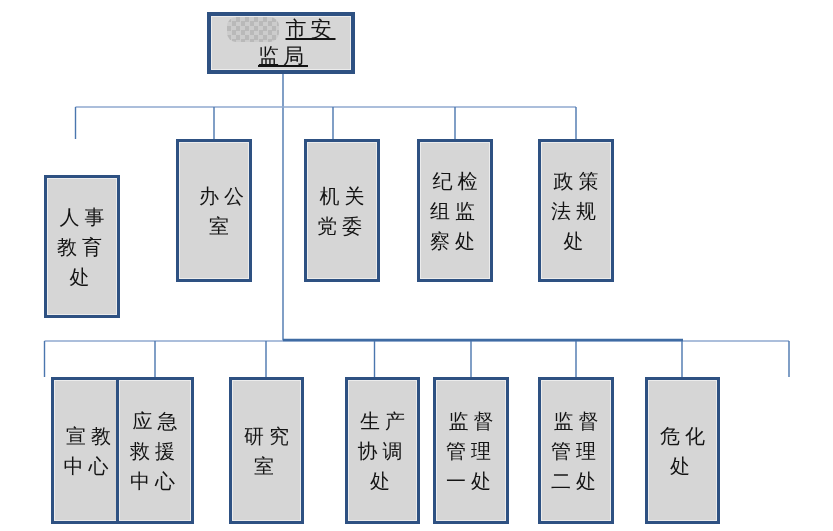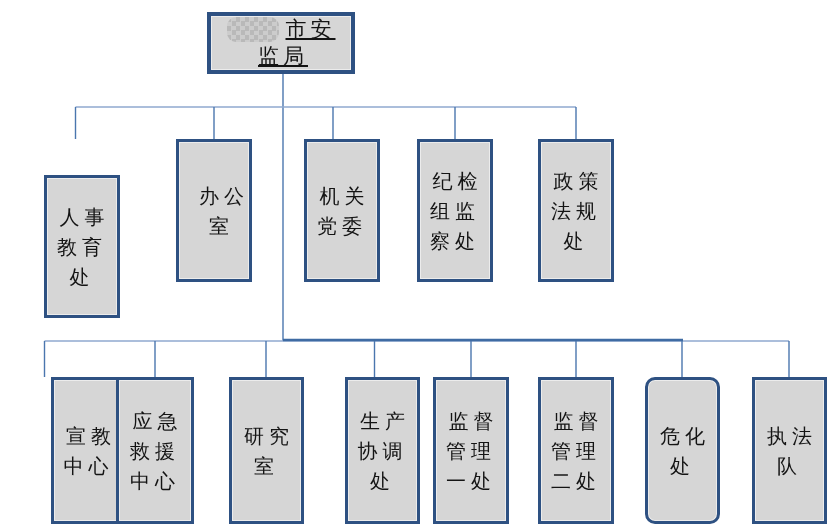--- a/index.html
+++ b/index.html
@@ -78,21 +78,21 @@
   .l2-4 { left: 538px; align-items: center; }
 
   
   .lvl3 { top: 377px; height: 147px; width: 75px; }
   .l3-0 { left: 7px; margin-left: 44px;   }
   .l3-1 { left: 116px; width: 78px; }
   .l3-2 { left: 229px; }
   .l3-3 { left: 337px; margin-left: 8px; }
   .l3-4 { left: 433px; width: 76px; }
   .l3-5 { left: 538px; width: 76px; }
-  .l3-6 { left: 645px; border-radius: 10px; }
+  .l3-6 { left: 645px; }
   .l3-7 { left: 752px; }
 </style>
 </head>
 <body>
 
 <div class="canvas">
 
   <svg class="connectors" viewBox="0 0 833 531" xmlns="http://www.w3.org/2000/svg">
 
     <line x1="283" y1="74" x2="283" y2="341"></line>
@@ -177,18 +177,14 @@
   </div>
   <div class="org-box lvl3 l3-5">
     <span class="label">监督
 管理
 二处</span>
   </div>
   <div class="org-box lvl3 l3-6">
     <span class="label">危化
 处</span>
   </div>
-  <div class="org-box lvl3 l3-7">
-    <span class="label">执法
-队</span>
-  </div>
 
 </div>
 
 </body></html>

